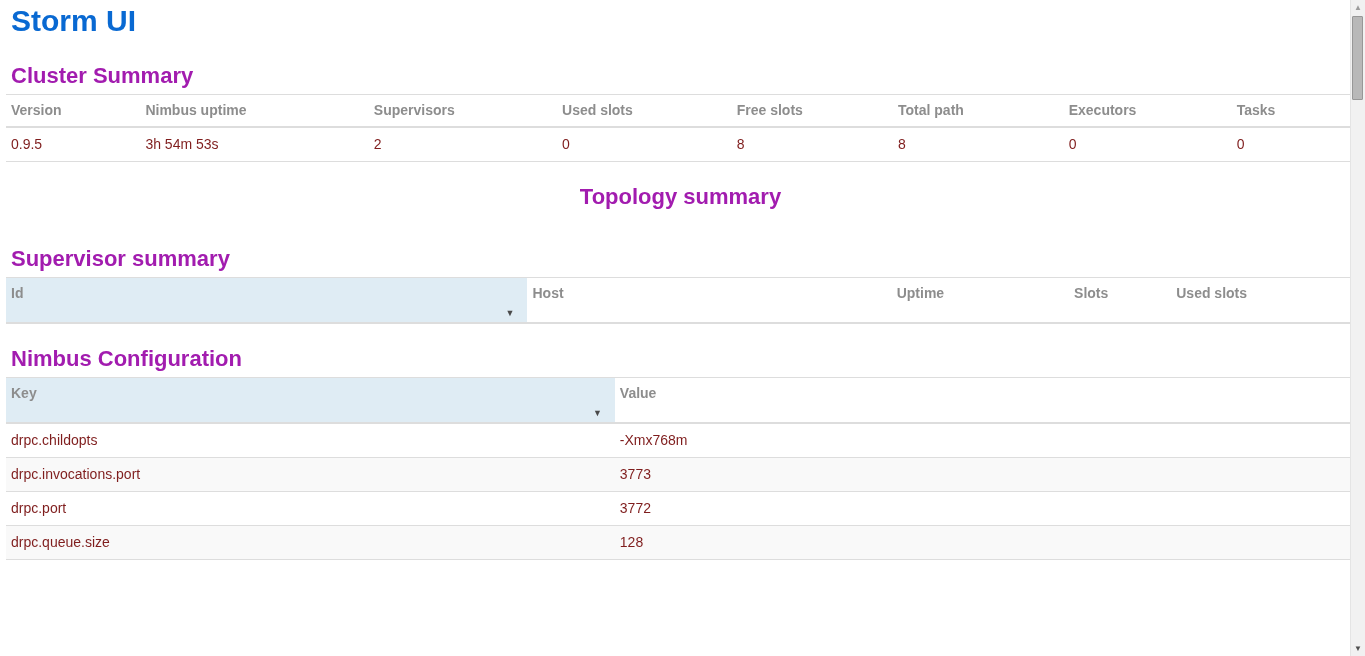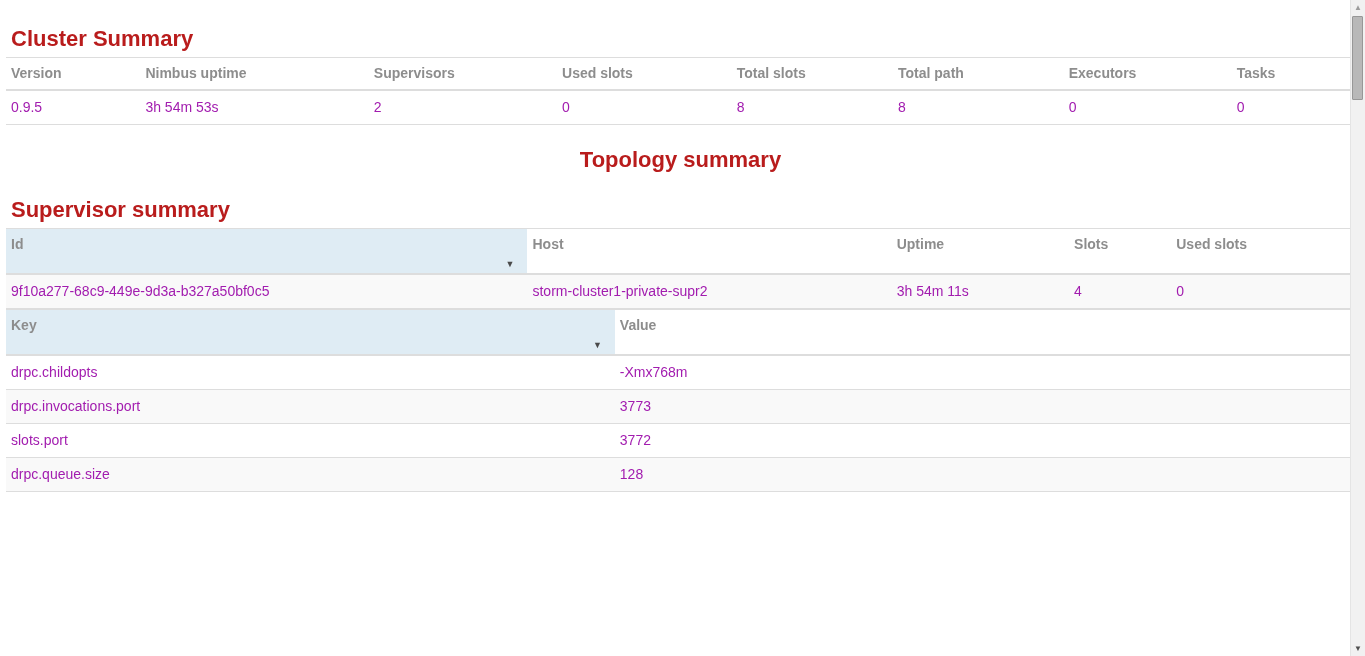--- a/index.html
+++ b/index.html
@@ -8,36 +8,36 @@
     width: 1365px; height: 656px;
     overflow: hidden;
     background: #ffffff;
     font-family: "Liberation Sans", sans-serif;
   }
   .content { margin-right: 15px; padding: 0 0 0 6px; }
 
   h1 { font-size: 30px; font-weight: bold; margin: 4px 0 0 5px; line-height: 1.1; }
   h1 a { color: #0969d2; text-decoration: none; cursor: pointer; }
 
-  h2 { font-size: 22px; font-weight: bold; color: #b91c1c; margin: 0 0 6px 5px; line-height: 1.15; }
+  h2 { font-size: 22px; font-weight: bold; color: #a21caf; margin: 0 0 6px 5px; line-height: 1.15; }
   .sec-cluster    h2 { margin-top: 26px; }
   .sec-topology   h2 { margin-top: 22px; text-align: center; }
-  .sec-supervisor h2 { margin-top: 24px; }
+  .sec-supervisor h2 { margin-top: 36px; }
   .sec-nimbus     h2 { margin-top: 22px; }
 
   table { width: 100%; border-collapse: collapse; table-layout: fixed; }
   th {
     text-align: left; font-size: 14px; font-weight: bold; color: #8d8d8d;
     padding: 8px 8px 8px 5px;
     border-top: 1px solid #dddddd; border-bottom: 2px solid #dddddd;
     vertical-align: top; line-height: 15px;
     white-space: nowrap; overflow: hidden;
   }
   td {
-    font-size: 14px; color: #a21caf;
+    font-size: 14px; color: #7f1d1d;
     padding: 9px 8px 9px 5px;
     border-top: 1px solid #dddddd;
     line-height: 15px; white-space: nowrap; overflow: hidden;
   }
   tbody tr:last-child td { border-bottom: 1px solid #dddddd; }
   tr.striped td { background: #f9f9f9; }
 
   .sortable th { cursor: pointer; }
   th.sorted {
     background: #dfecf4;
@@ -67,41 +67,42 @@
     width: 11px; height: 84px;
     background: #b8b8b8; border: 1px solid #979797; border-radius: 1px;
     cursor: pointer;
   }
 </style>
 </head>
 <body>
 
 <div class="content">
 
+  <h1><a>Storm UI</a></h1>
 
   <section class="sec-cluster">
     <h2>Cluster Summary</h2>
     <table>
       <colgroup>
         <col style="width:10%">
           <col style="width:17%">
           <col style="width:14%">
           <col style="width:13%">
         <col style="width:12%">
           <col style="width:12.7%">
           <col style="width:12.5%">
           <col style="width:8.8%">
       </colgroup>
       <thead>
         <tr>
           <th>Version</th>
           <th>Nimbus uptime</th>
           <th>Supervisors</th>
           <th>Used slots</th>
-          <th>Total slots</th>
+          <th>Free slots</th>
           <th>Total path</th>
           <th>Executors</th>
           <th>Tasks</th>
         </tr>
       </thead>
       <tbody>
         <tr>
           <td>0.9.5</td>
           <td>3h 54m 53s</td>
           <td>2</td>
@@ -135,32 +136,26 @@
             <span>Id</span>
             <span class="sort-arrow">▼</span>
           </th>
           <th>Host</th>
           <th>Uptime</th>
           <th>Slots</th>
           <th>Used slots</th>
         </tr>
       </thead>
       <tbody>
-        <tr class="striped">
-          <td>9f10a277-68c9-449e-9d3a-b327a50bf0c5</td>
-          <td>storm-cluster1-private-supr2</td>
-          <td>3h 54m 11s</td>
-          <td>4</td>
-          <td>0</td>
-        </tr>
       </tbody>
     </table>
   </section>
 
   <section class="sec-nimbus">
+    <h2>Nimbus Configuration</h2>
     <table class="sortable">
       <colgroup>
         <col style="width:45.3%">
           <col style="width:54.7%">
       </colgroup>
       <thead>
         <tr>
           <th class="sorted">
             <span>Key</span>
             <span class="sort-arrow">▼</span>
@@ -171,21 +166,21 @@
       <tbody>
         <tr>
           <td>drpc.childopts</td>
           <td>-Xmx768m</td>
         </tr>
         <tr class="striped">
           <td>drpc.invocations.port</td>
           <td>3773</td>
         </tr>
         <tr>
-          <td>slots.port</td>
+          <td>drpc.port</td>
           <td>3772</td>
         </tr>
         <tr class="striped">
           <td>drpc.queue.size</td>
           <td>128</td>
         </tr>
       </tbody>
     </table>
   </section>
 

